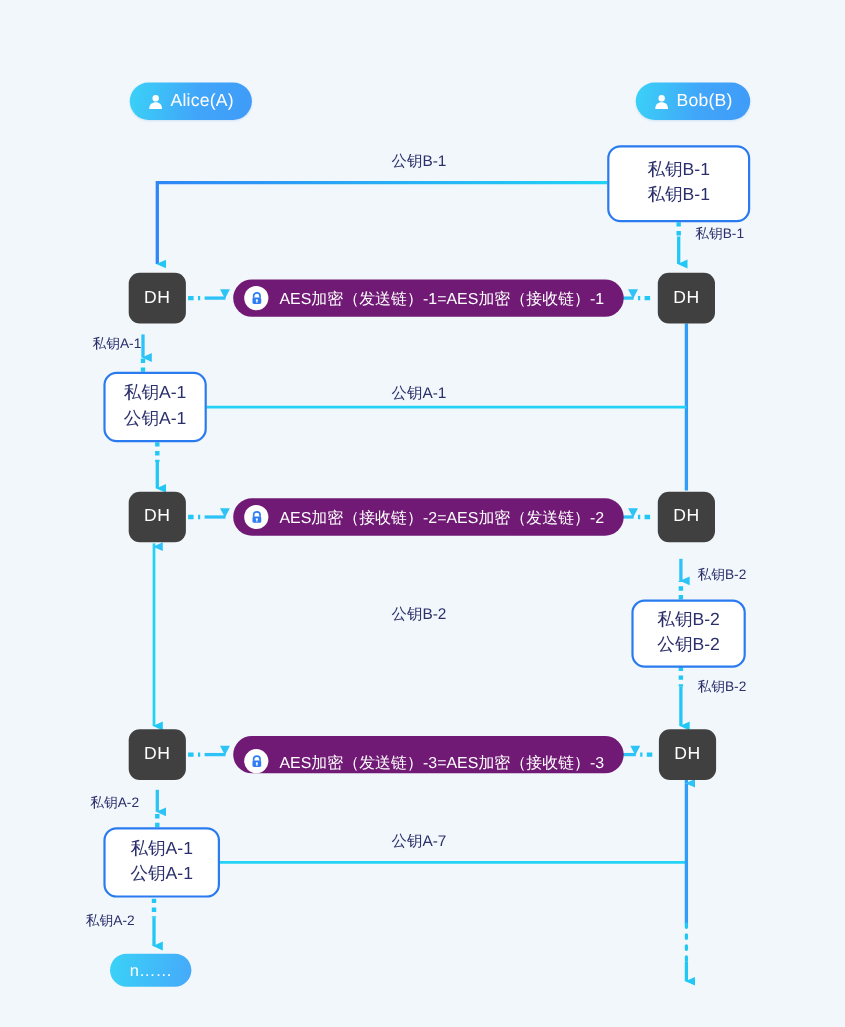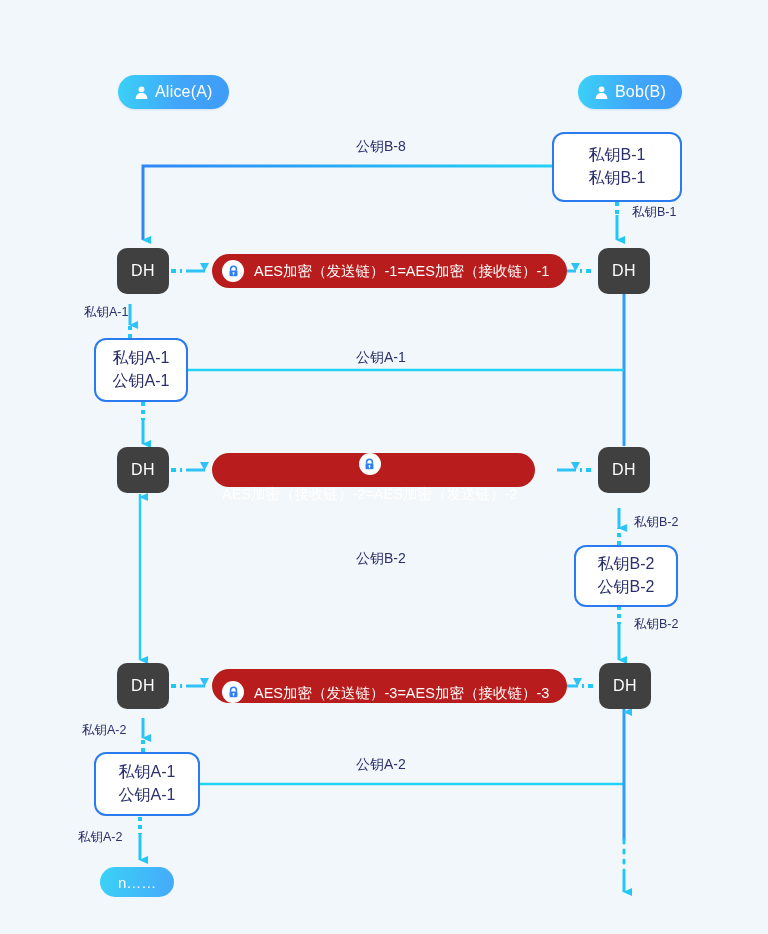--- a/index.html
+++ b/index.html
@@ -77,21 +77,21 @@
     align-items: center;
     justify-content: center;
     font-size: 16px;
     letter-spacing: .5px;
   }
 
   
   .aes {
     height: 34px;
     border-radius: 17px;
-    background: #b91c1c;
+    background: #701a75;
     color: #ffffff;
     display: flex;
     align-items: center;
     padding: 0 18px 0 10px;
     font-size: 14.5px;
     white-space: nowrap;
     gap: 10px;
   }
   .lock {
     width: 22px; height: 22px;
@@ -255,21 +255,21 @@
 
   <div class="node keybox" style="left:94px; top:326px; width:94px; height:64px;">
     <span>私钥A-1</span>
     <span>公钥A-1</span>
   </div>
 
   <div class="node dh" style="left:117px; top:435px;">
     <span>DH</span>
   </div>
 
-  <div class="node aes" style="left:212px; top:441px;flex-direction:column;">
+  <div class="node aes" style="left:212px; top:441px;">
     <span class="lock">
       <svg width="13" height="13" viewBox="0 0 16 16">
         <path d="M4.4,7 L4.4,5.2 A3.6,3.6 0 0 1 11.6,5.2 L11.6,7" fill="none" stroke="#2f7ef5" stroke-width="1.9"></path>
         <rect x="3.1" y="6.7" width="9.8" height="7.2" rx="1.6" fill="#2f7ef5"></rect>
         <circle cx="8" cy="9.9" r="1.25" fill="#ffffff"></circle>
         <rect x="7.4" y="10" width="1.2" height="2.6" fill="#ffffff"></rect>
       </svg>
     </span>
     <span>AES加密（接收链）-2=AES加密（发送链）-2</span>
   </div>
@@ -305,33 +305,33 @@
 
   <div class="node keybox" style="left:94px; top:740px; width:106px; height:64px;">
     <span>私钥A-1</span>
     <span>公钥A-1</span>
   </div>
 
   <div class="node endpill" style="left:100px; top:855px;">
     <span>n……</span>
   </div>
 
-  <div class="caption" style="left:356px; top:126px;">公钥B-8</div>
+  <div class="caption" style="left:356px; top:126px;">公钥B-1</div>
 
   <div class="caption small" style="left:632px; top:192px;">私钥B-1</div>
 
   <div class="caption small" style="left:84px; top:292px;">私钥A-1</div>
 
   <div class="caption" style="left:356px; top:337px;">公钥A-1</div>
 
   <div class="caption small" style="left:634px; top:502px;">私钥B-2</div>
 
   <div class="caption" style="left:356px; top:538px;">公钥B-2</div>
 
   <div class="caption small" style="left:634px; top:604px;">私钥B-2</div>
 
   <div class="caption small" style="left:82px; top:710px;">私钥A-2</div>
 
-  <div class="caption" style="left:356px; top:744px;">公钥A-2</div>
+  <div class="caption" style="left:356px; top:744px;">公钥A-7</div>
 
   <div class="caption small" style="left:78px; top:817px;">私钥A-2</div>
 
 </div>
 
 </body></html>

